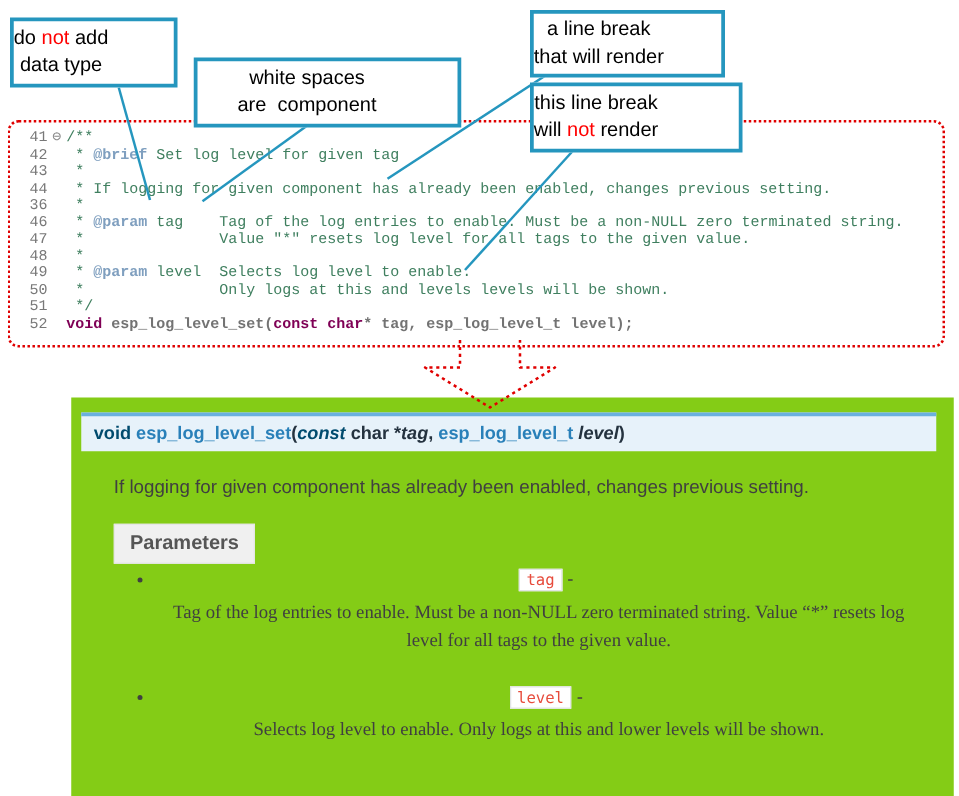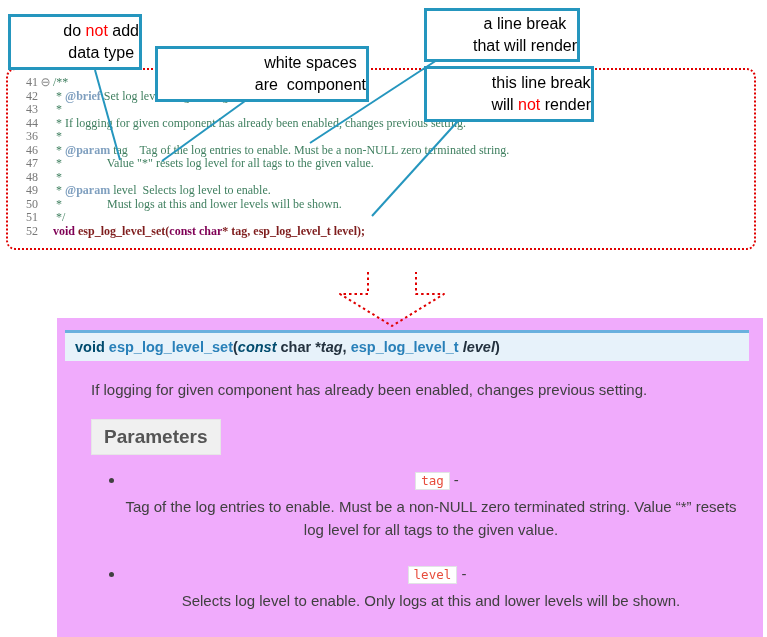--- a/index.html
+++ b/index.html
@@ -6,63 +6,63 @@
   body{font-family:"Liberation Sans",sans-serif;}
   .canvas{position:relative;width:767px;height:637px;background:#fff;overflow:hidden;}
 
   
   .overlay{position:absolute;left:0;top:0;width:767px;height:637px;z-index:5;pointer-events:none;}
   .teal{stroke:#2596be;stroke-width:2;}
   .redarrow{fill:none;stroke:#e00000;stroke-width:2;stroke-dasharray:2.5 3;stroke-linejoin:round;}
 
   
   .callout{position:absolute;z-index:6;background:#fff;border:3px solid #2596be;
-    display:flex;flex-direction:column;align-items:flex-end;justify-content:center;
+    display:flex;flex-direction:column;align-items:flex-start;justify-content:center;
     text-align:center;font-size:16px;color:#000;line-height:1.35;}
   .callout .red{color:#ff0000;}
   .pre{white-space:pre;}
   #callout-1{left:8px;top:14px;width:128px;height:50px;}
   #callout-2{left:155px;top:46px;width:176px;height:50px;padding-left:32px;}
   #callout-3{left:424px;top:8px;width:150px;height:48px;}
   #callout-4{left:424px;top:66px;width:164px;height:50px;}
 
   
-  .codebox{position:absolute;left:6px;top:68px;width:750px;height:182px;border:2px dotted #e00000;
+  .codebox{position:absolute;left:6px;top:96px;width:750px;height:182px;border:2px dotted #e00000;
     border-radius:9px;background:#fff;z-index:1;box-sizing:border-box;padding:6px 4px 4px 4px;
-    font-family:Liberation Serif, serif;font-size:12px;}
+    font-family:Liberation Mono, monospace;font-size:12px;}
   .code-row{display:flex;line-height:13.5px;height:13.5px;white-space:pre;}
   .lnum{width:26px;text-align:right;color:#787878;flex:none;}
   .fold{width:15px;text-align:center;color:#8a8a8a;flex:none;}
   .ctext{white-space:pre;}
   .seg-cmt{color:#3f7f5f;}
   .seg-tag{color:#7f9fbf;font-weight:bold;}
   .seg-kw{color:#7f0055;font-weight:bold;}
-  .seg-code{color:#7f1d1d;font-weight:bold;}
+  .seg-code{color:#737373;font-weight:bold;}
 
   
-  .docs{position:absolute;left:57px;top:318px;width:706px;height:319px;background:#f0abfc;z-index:1;
+  .docs{position:absolute;left:57px;top:318px;width:706px;height:319px;background:#84cc16;z-index:1;
     box-sizing:border-box;padding:12px 14px 4px 8px;color:#404040;}
   .sig{background:#e7f2fa;border-top:3px solid #6ab0de;padding:6px 10px;font-size:14.5px;
     font-weight:bold;color:#24323f;margin-bottom:18px;}
   .sg-kw{color:#004b6e;}
   .sg-kwi{color:#004b6e;font-style:italic;}
   .sg-name{color:#2980b9;}
   .sg-type{color:#2980b9;}
   .sg-param{font-style:italic;color:#24323f;}
   .sg-pl{color:#24323f;}
   .docs-body{margin-left:26px;font-size:15px;}
   .docp{margin:0 0 17px 0;line-height:1.5;}
   .params-label{display:inline-block;background:#f0f0f0;border:1px solid #e6e6e6;padding:6px 12px;
-    font-weight:bold;font-size:19px;color:#555;margin-bottom:16px;}
+    font-weight:bold;font-size:16px;color:#555;margin-bottom:4px;}
   #param-list{margin:0 0 0 20px;padding:0 0 0 14px;list-style:disc;}
   #param-list li{margin-bottom:24px;text-align:center;}
   .chip{font-family:"DejaVu Sans Mono",monospace;font-size:12.5px;color:#e74c3c;background:#fff;
     border:1px solid #e1e4e5;padding:0 5px 1px;}
   .sep{color:#404040;}
-  .pdesc{margin-top:7px;max-width:612px;line-height:1.55;}
+  .pdesc{margin-top:7px;max-width:612px;line-height:1.55;font-family:Liberation Serif, serif;}
 </style>
 </head>
 <body>
 
 <div class="canvas">
 
   <svg class="overlay" viewBox="0 0 767 637">
     <line class="teal" x1="95" y1="70" x2="120" y2="160"></line>
     <line class="teal" x1="245" y1="101" x2="162" y2="161"></line>
     <line class="teal" x1="437" y1="60" x2="310" y2="143"></line>
@@ -87,21 +87,21 @@
     <div id="code-lines">
         <div class="code-row"><span class="lnum">41</span><span class="fold">⊖</span><span class="ctext"><span class="seg-cmt">/**</span></span></div>
         <div class="code-row"><span class="lnum">42</span><span class="fold"></span><span class="ctext"><span class="seg-cmt"> * </span><span class="seg-tag">@brief</span><span class="seg-cmt"> Set log level for given tag</span></span></div>
         <div class="code-row"><span class="lnum">43</span><span class="fold"></span><span class="ctext"><span class="seg-cmt"> *</span></span></div>
         <div class="code-row"><span class="lnum">44</span><span class="fold"></span><span class="ctext"><span class="seg-cmt"> * If logging for given component has already been enabled, changes previous setting.</span></span></div>
         <div class="code-row"><span class="lnum">36</span><span class="fold"></span><span class="ctext"><span class="seg-cmt"> *</span></span></div>
         <div class="code-row"><span class="lnum">46</span><span class="fold"></span><span class="ctext"><span class="seg-cmt"> * </span><span class="seg-tag">@param</span><span class="seg-cmt"> tag    Tag of the log entries to enable. Must be a non-NULL zero terminated string.</span></span></div>
         <div class="code-row"><span class="lnum">47</span><span class="fold"></span><span class="ctext"><span class="seg-cmt"> *               Value "*" resets log level for all tags to the given value.</span></span></div>
         <div class="code-row"><span class="lnum">48</span><span class="fold"></span><span class="ctext"><span class="seg-cmt"> *</span></span></div>
         <div class="code-row"><span class="lnum">49</span><span class="fold"></span><span class="ctext"><span class="seg-cmt"> * </span><span class="seg-tag">@param</span><span class="seg-cmt"> level  Selects log level to enable.</span></span></div>
-        <div class="code-row"><span class="lnum">50</span><span class="fold"></span><span class="ctext"><span class="seg-cmt"> *               Must logs at this and lower levels will be shown.</span></span></div>
+        <div class="code-row"><span class="lnum">50</span><span class="fold"></span><span class="ctext"><span class="seg-cmt"> *               Only logs at this and levels levels will be shown.</span></span></div>
         <div class="code-row"><span class="lnum">51</span><span class="fold"></span><span class="ctext"><span class="seg-cmt"> */</span></span></div>
         <div class="code-row"><span class="lnum">52</span><span class="fold"></span><span class="ctext"><span class="seg-kw">void</span><span class="seg-code"> esp_log_level_set(</span><span class="seg-kw">const</span><span class="seg-code"> </span><span class="seg-kw">char</span><span class="seg-code">* tag, esp_log_level_t level);</span></span></div>
       </div>
   </div>
 
   <div class="docs">
     <div class="sig" id="sig"><span class="sg-kw">void</span><span class="sg-pl"> </span><span class="sg-name">esp_log_level_set</span><span class="sg-pl">(</span><span class="sg-kwi">const</span><span class="sg-pl"> char *</span><span class="sg-param">tag</span><span class="sg-pl">, </span><span class="sg-type">esp_log_level_t</span><span class="sg-pl"> </span><span class="sg-param">level</span><span class="sg-pl">)</span></div>
     <div class="docs-body">
       <p class="docp">If logging for given component has already been enabled, changes previous setting.</p>
       <div class="params-label">Parameters</div>

